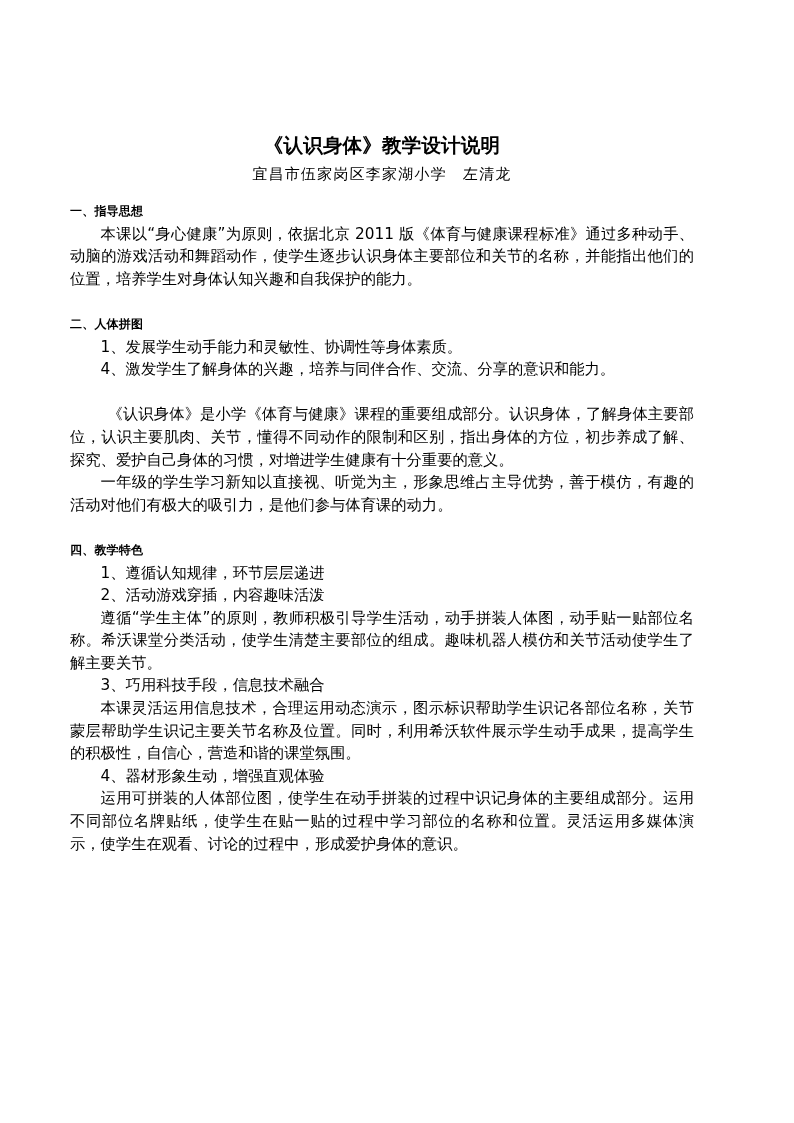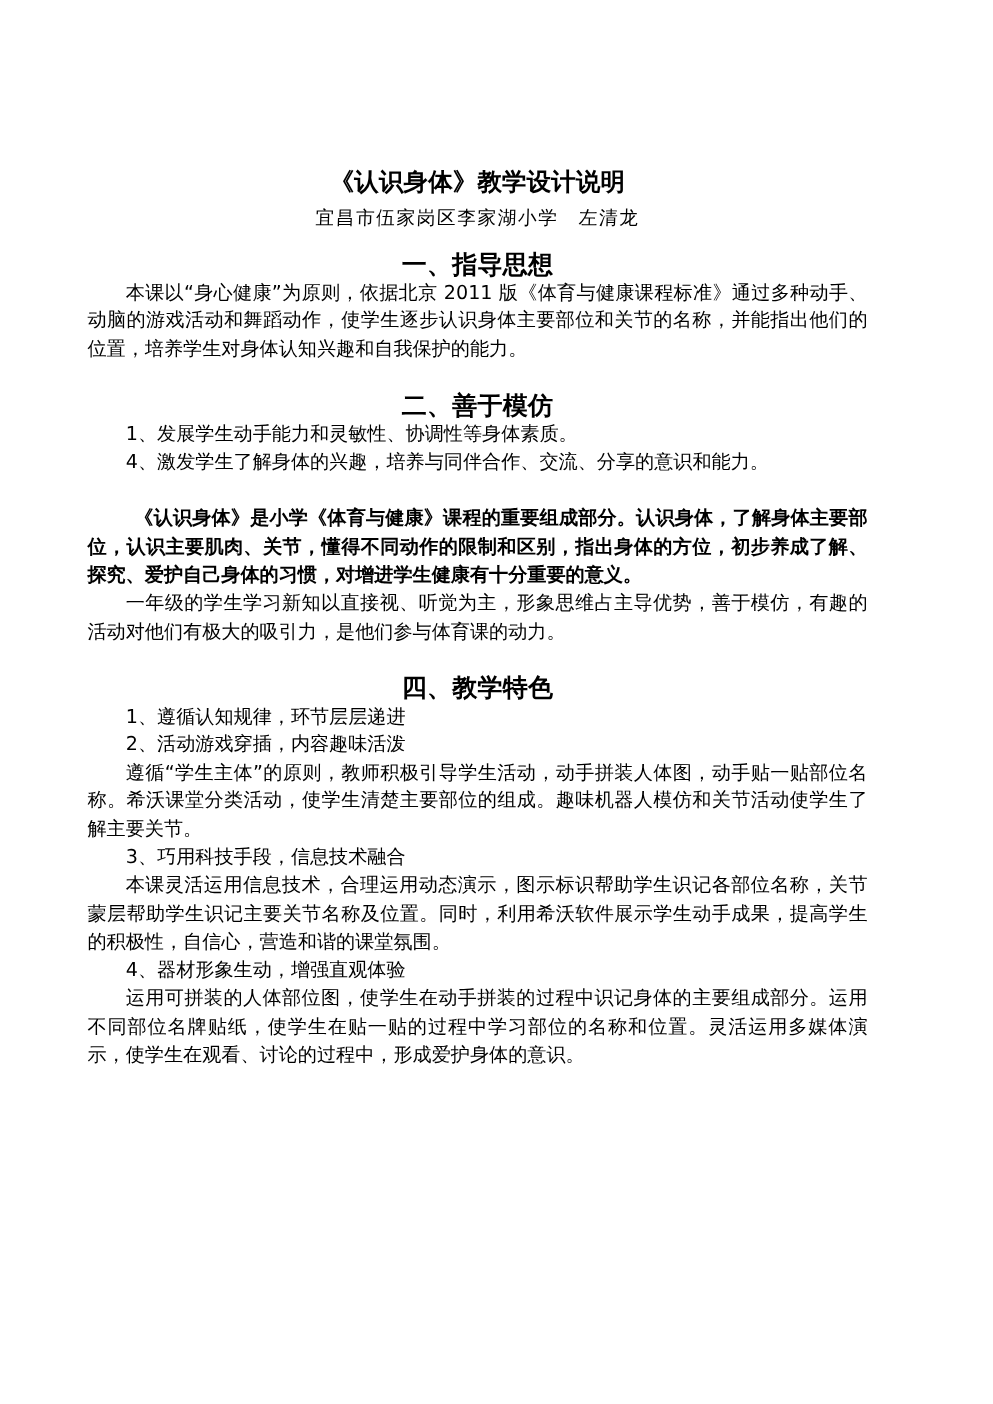--- a/index.html
+++ b/index.html
@@ -51,42 +51,41 @@
     line-height: 24px;
     text-align: center;
     letter-spacing: 1.2px;
     margin: 0 0 3px 0;
     transform: skewX(-2deg);
   }
 
   .section-heading {
     font-family: "DejaVu Sans", "Liberation Sans", sans-serif;
     font-weight: bold;
-    font-size: 20px;
+    font-size: 12px;
     line-height: 22.6px;
     letter-spacing: 0.2px;
     margin: 0;
-    text-align: center;
+    text-align: left;
   }
 
   .para {
     font-family: "DejaVu Sans", "Liberation Sans", sans-serif;
     font-size: 15.3px;
     line-height: 22.6px;
     margin: 0;
     text-align: justify;
     text-justify: inter-ideograph;
     text-indent: 2em;
     letter-spacing: 0;
     word-break: break-all;
   }
 
   .para.wide-indent {
     text-indent: 2.45em;
-    font-weight: bold;
   }
 
   .spacer {
     height: 22.6px;
   }
   .spacer-small {
     height: 11px;
   }
 </style>
 </head>
@@ -97,21 +96,21 @@
 
     <h1 class="doc-title">《认识身体》教学设计说明</h1>
     <div class="doc-subtitle">宜昌市伍家岗区李家湖小学　左清龙</div>
 
     <div class="spacer-small"></div>
 
     <h2 class="section-heading">一、指导思想</h2>
     <p class="para">本课以“身心健康”为原则，依据北京 2011 版《体育与健康课程标准》通过多种动手、动脑的游戏活动和舞蹈动作，使学生逐步认识身体主要部位和关节的名称，并能指出他们的位置，培养学生对身体认知兴趣和自我保护的能力。</p>
     <div class="spacer"></div>
 
-    <h2 class="section-heading">二、善于模仿</h2>
+    <h2 class="section-heading">二、人体拼图</h2>
     <p class="para">1、发展学生动手能力和灵敏性、协调性等身体素质。</p>
     <p class="para">4、激发学生了解身体的兴趣，培养与同伴合作、交流、分享的意识和能力。</p>
     <div class="spacer"></div>
 
     <p class="para wide-indent">《认识身体》是小学《体育与健康》课程的重要组成部分。认识身体，了解身体主要部位，认识主要肌肉、关节，懂得不同动作的限制和区别，指出身体的方位，初步养成了解、探究、爱护自己身体的习惯，对增进学生健康有十分重要的意义。</p>
     <p class="para">一年级的学生学习新知以直接视、听觉为主，形象思维占主导优势，善于模仿，有趣的活动对他们有极大的吸引力，是他们参与体育课的动力。</p>
     <div class="spacer"></div>
 
     <h2 class="section-heading">四、教学特色</h2>
     <p class="para">1、遵循认知规律，环节层层递进</p>

